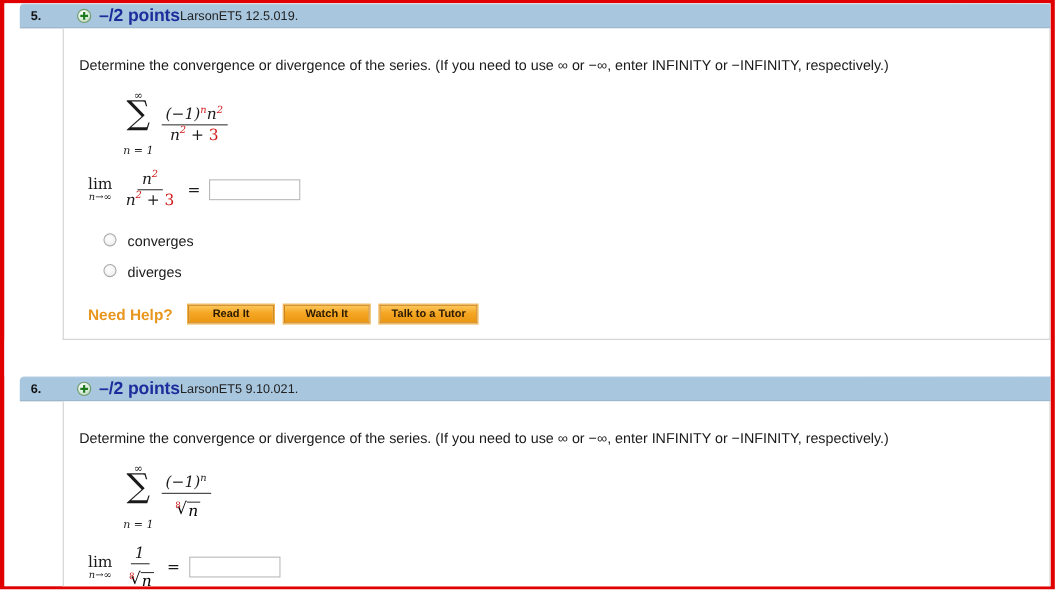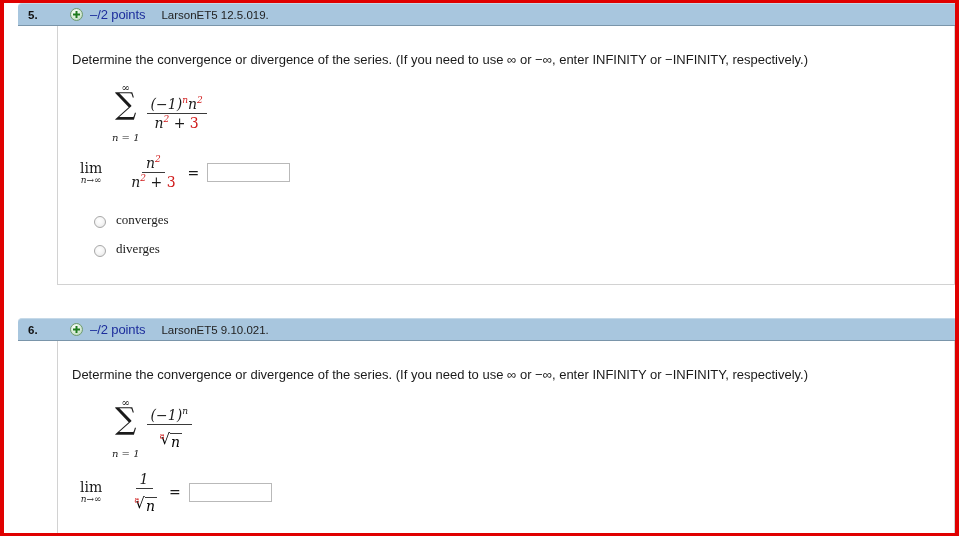--- a/index.html
+++ b/index.html
@@ -64,23 +64,23 @@
     border: 1px solid #6f9b6f;
     display: inline-flex;
     align-items: center;
     justify-content: center;
     margin-right: 7px;
     flex: none;
   }
   .plus-icon svg { display: block; }
   .points {
     color: #1c2d9c;
-    font-weight: normal;
-    font-size: 13px;
-    margin-right: 16px;
+    font-weight: bold;
+    font-size: 16px;
+    margin-right: 0;
     letter-spacing: -0.1px;
   }
   .source {
     color: #222;
     font-size: 11.5px;
   }
 
   .prob-body {
     margin-left: 53px;
     border-left: 1px solid #d2d2d2;
@@ -178,21 +178,21 @@
   .limitrow {
     margin-top: 12px;
     margin-left: 10px;
     display: flex;
     align-items: center;
   }
   .lim-col {
     display: flex;
     flex-direction: column;
     align-items: center;
-    margin-right: 25px;
+    margin-right: 8px;
     line-height: 1;
   }
   .lim-word {
     font-size: 14px;
     font-family: "DejaVu Serif", serif;
     font-style: normal;
     color: #1a1a1a;
   }
   .lim-sub {
     font-size: 9px;
@@ -251,23 +251,22 @@
     line-height: 1.15;
   }
 
   
   .options {
     margin-top: 22px;
     margin-left: 24px;
   }
   .opt-row {
     display: flex;
-    align-items: flex-end;
+    align-items: flex-start;
     margin-bottom: 13px;
-    font-family: Liberation Serif, serif;
   }
   .radio {
     width: 12px;
     height: 12px;
     border-radius: 50%;
     border: 1px solid #a8a8a8;
     background: radial-gradient(circle at 42% 38%, #ffffff 0%, #f6f6f6 45%, #e2e2e2 100%);
     margin-right: 10px;
     flex: none;
   }
@@ -361,20 +360,26 @@
           <div class="opt-row">
             <span class="radio"></span>
             <span class="opt-label">converges</span>
           </div>
           <div class="opt-row">
             <span class="radio"></span>
             <span class="opt-label">diverges</span>
           </div>
         </div>
 
+        <div class="need-help">
+          <span class="nh-label">Need Help?</span>
+          <button class="nh-btn">Read It</button>
+          <button class="nh-btn">Watch It</button>
+          <button class="nh-btn">Talk to a Tutor</button>
+        </div>
       </div>
     </div>
 
     <div class="gap"></div>
 
     <div class="problem">
       <div class="prob-header">
         <span class="prob-num">6.</span>
         <span class="plus-icon">
           <svg width="9" height="9" viewBox="0 0 9 9">

